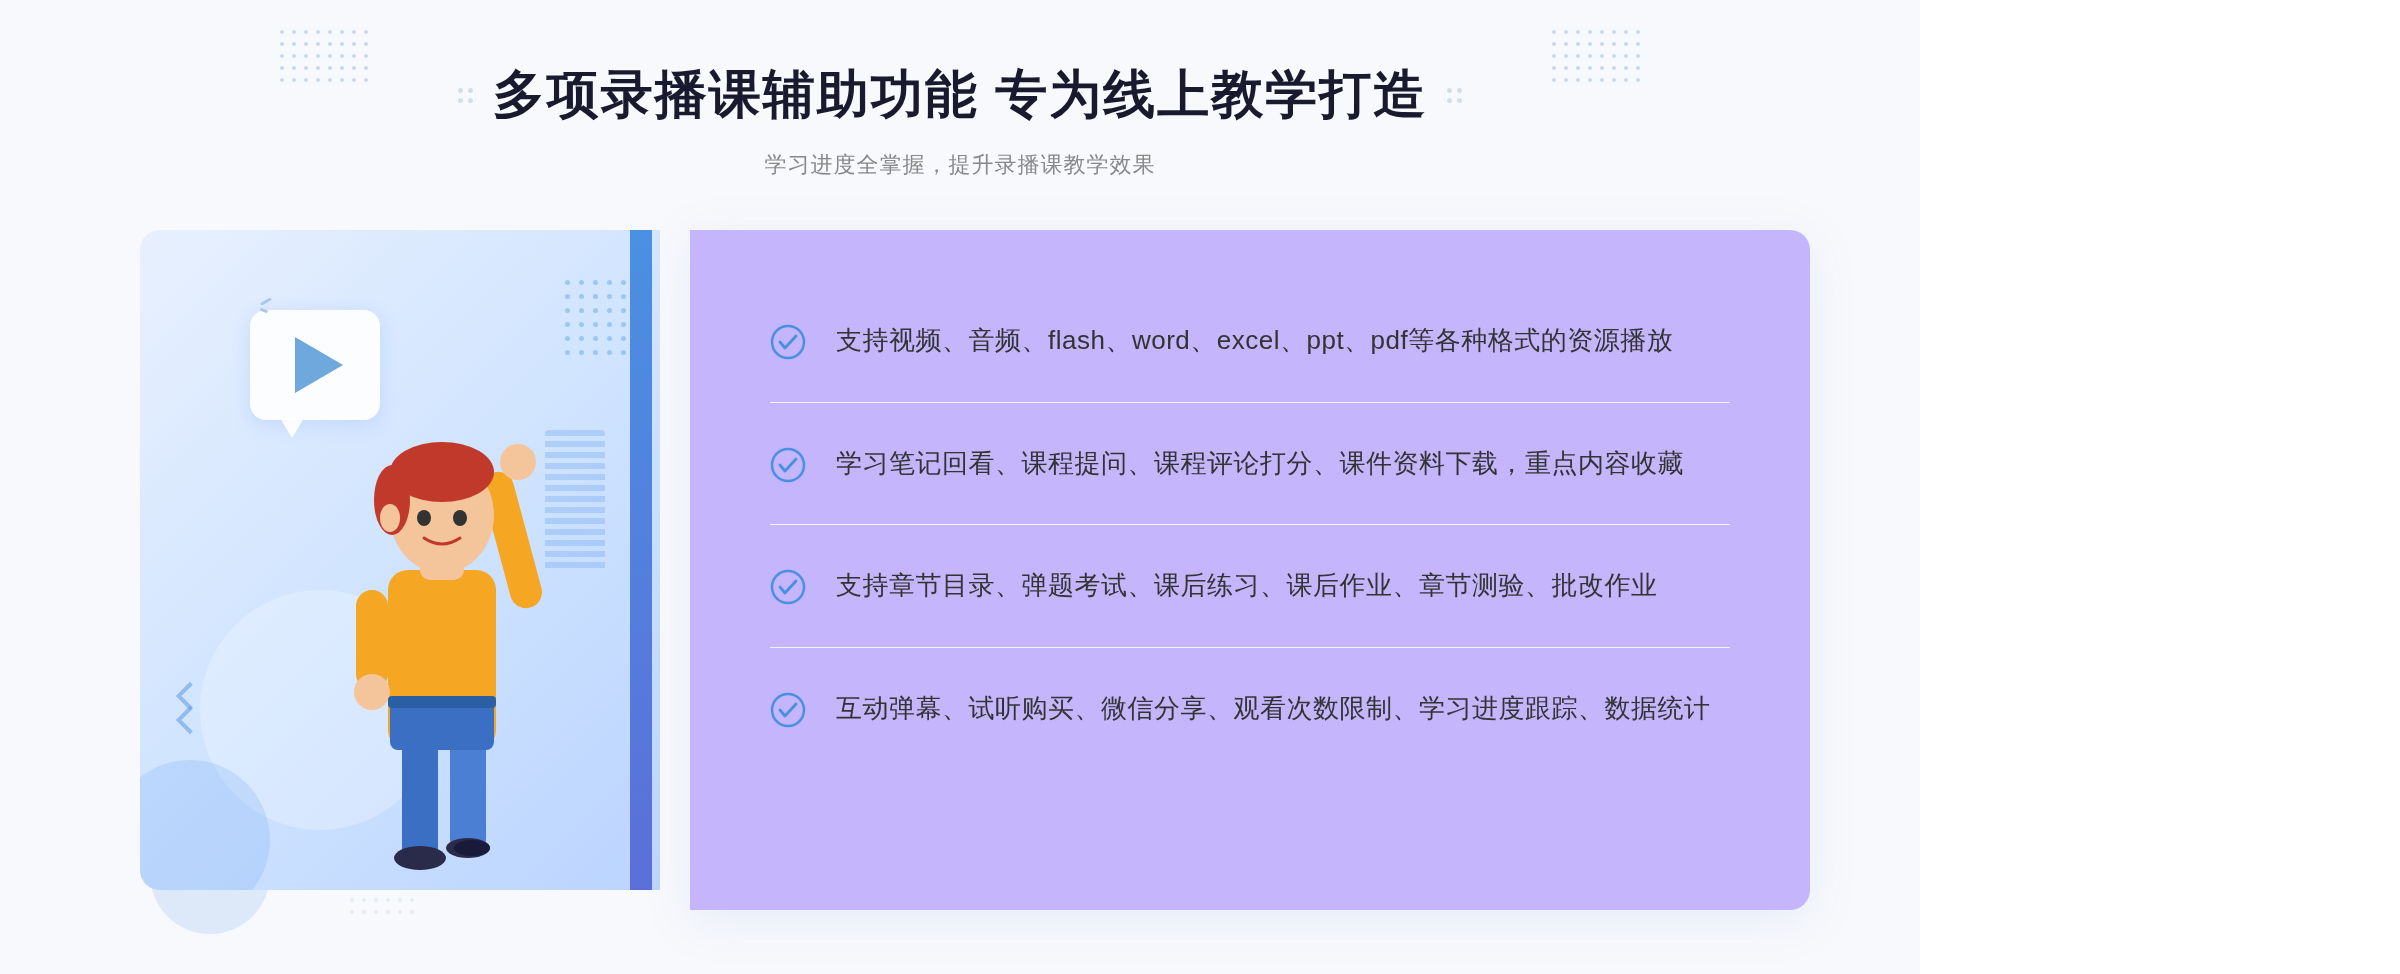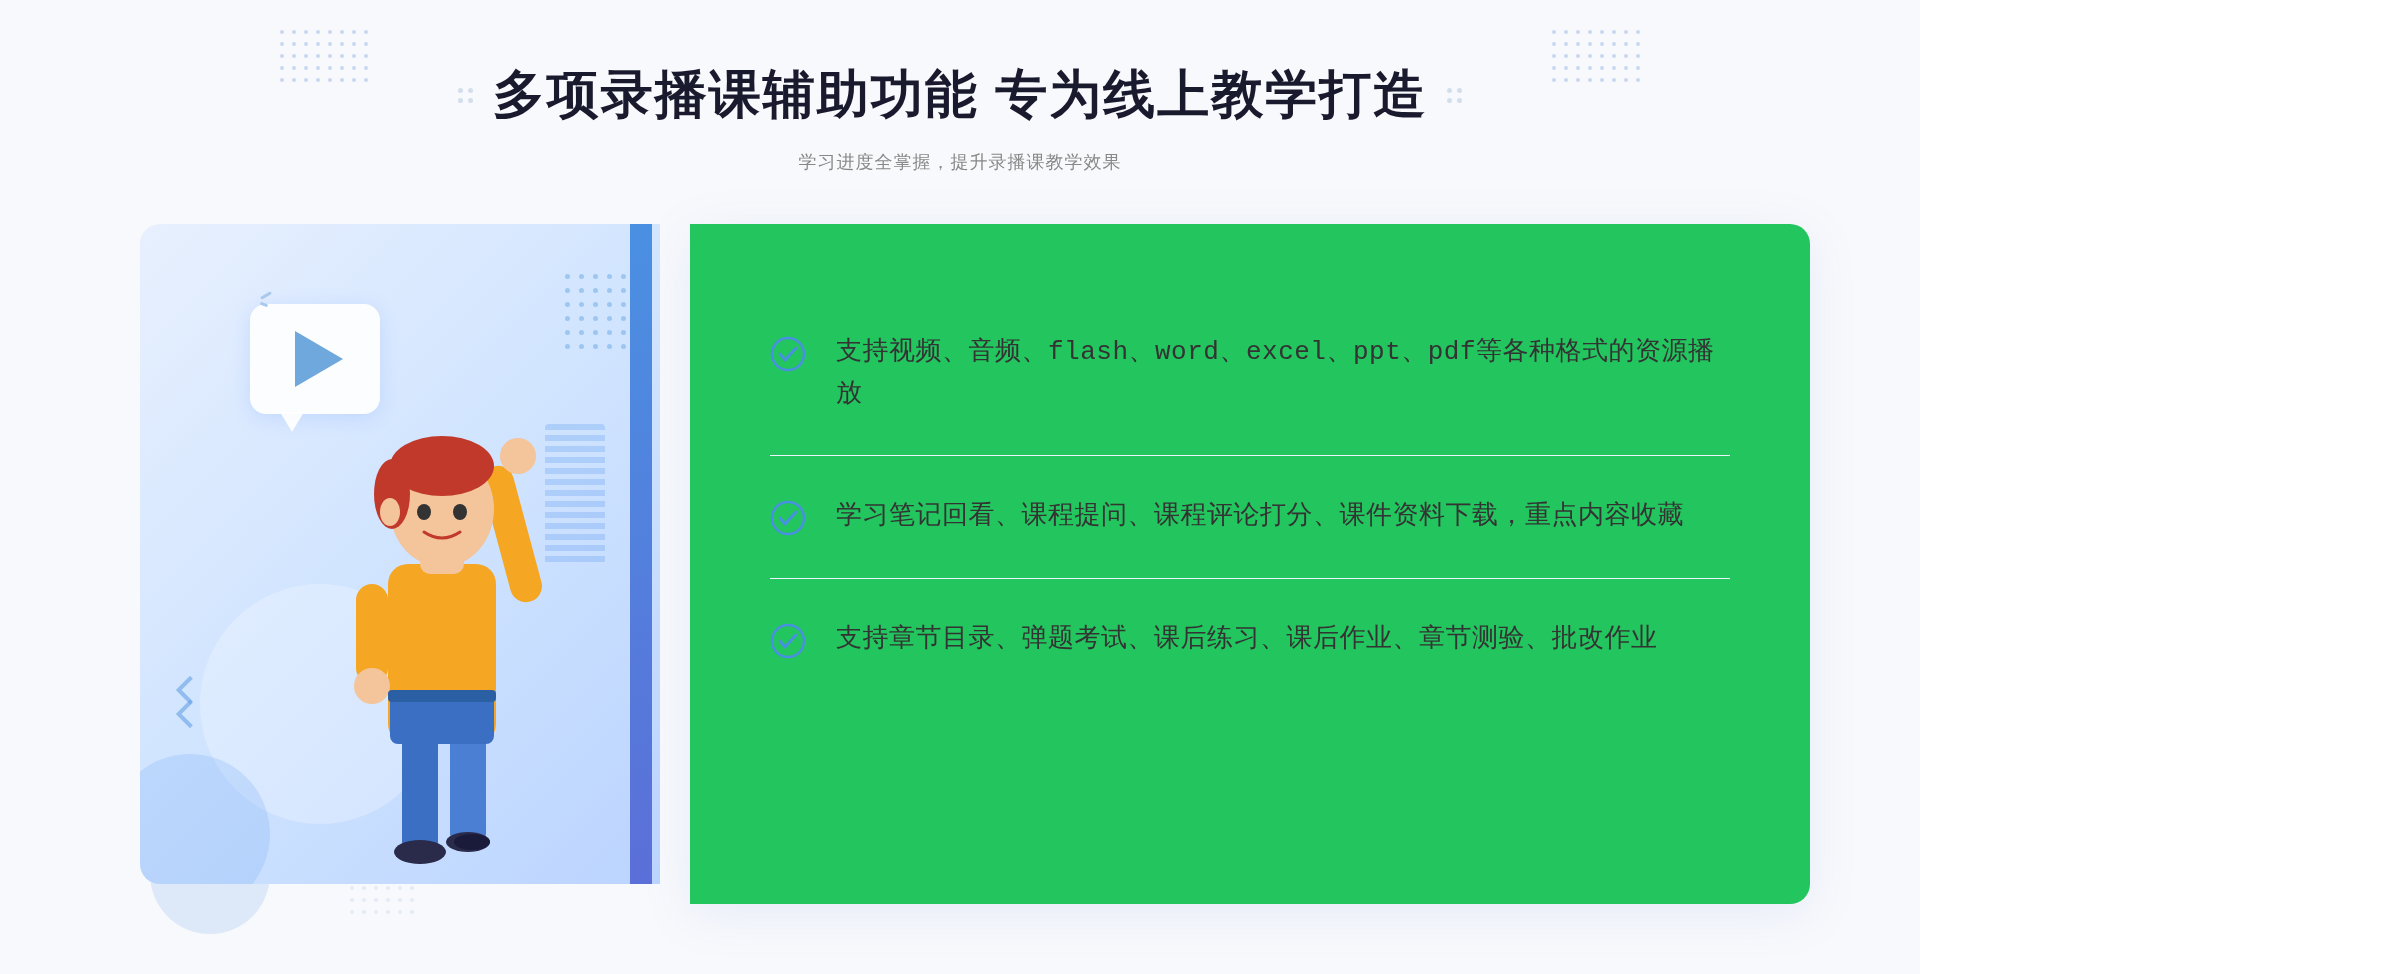--- a/index.html
+++ b/index.html
@@ -52,21 +52,21 @@
     }
 
     .main-title {
       font-size: 52px;
       font-weight: 700;
       color: #1a1a2e;
       letter-spacing: 2px;
     }
 
     .subtitle {
-      font-size: 18px;
+      font-size: 22px;
       color: #888888;
       letter-spacing: 1px;
     }
 
     
     .content-area {
       width: 1700px;
       margin-top: 50px;
       display: flex;
       align-items: stretch;
@@ -137,25 +137,24 @@
       width: 22px;
       height: 660px;
       background: linear-gradient(180deg, #4a90e2 0%, #5b6fd8 100%);
       z-index: 3;
       border-radius: 0 0 0 0;
     }
 
     
     .features-panel {
       flex: 1;
-      background: #22c55e;
+      background: #c4b5fd;
       border-radius: 0 20px 20px 0;
-      padding: 68px 80px;
+      padding: 50px 80px;
       box-shadow: 0 10px 50px rgba(100,140,220,0.12);
-      font-family: Liberation Mono, monospace;
     }
 
     .feature-item {
       display: flex;
       align-items: flex-start;
       padding: 40px 0;
       border-bottom: 1px solid #f0f4ff;
     }
 
     .feature-item:last-child {
@@ -478,20 +477,29 @@
       <div class="feature-item">
         <div class="check-icon">
           <svg width="36" height="36" viewBox="0 0 36 36">
             <circle cx="18" cy="18" r="16" fill="none" stroke="#4a90e2" stroke-width="2.5"></circle>
             <polyline points="10,18 15,24 26,12" fill="none" stroke="#4a90e2" stroke-width="2.8" stroke-linecap="round" stroke-linejoin="round"></polyline>
           </svg>
         </div>
         <span class="feature-text">支持章节目录、弹题考试、课后练习、课后作业、章节测验、批改作业</span>
       </div>
 
+      <div class="feature-item">
+        <div class="check-icon">
+          <svg width="36" height="36" viewBox="0 0 36 36">
+            <circle cx="18" cy="18" r="16" fill="none" stroke="#4a90e2" stroke-width="2.5"></circle>
+            <polyline points="10,18 15,24 26,12" fill="none" stroke="#4a90e2" stroke-width="2.8" stroke-linecap="round" stroke-linejoin="round"></polyline>
+          </svg>
+        </div>
+        <span class="feature-text">互动弹幕、试听购买、微信分享、观看次数限制、学习进度跟踪、数据统计</span>
+      </div>
 
     </div>
 
   </div>
 
   <div style="position:absolute; bottom:60px; left:350px; display:grid; grid-template-columns: repeat(6,1fr); gap:8px; opacity:0.4;">
     <div class="dot"></div>
       <div class="dot"></div>
       <div class="dot"></div>
       <div class="dot"></div>

